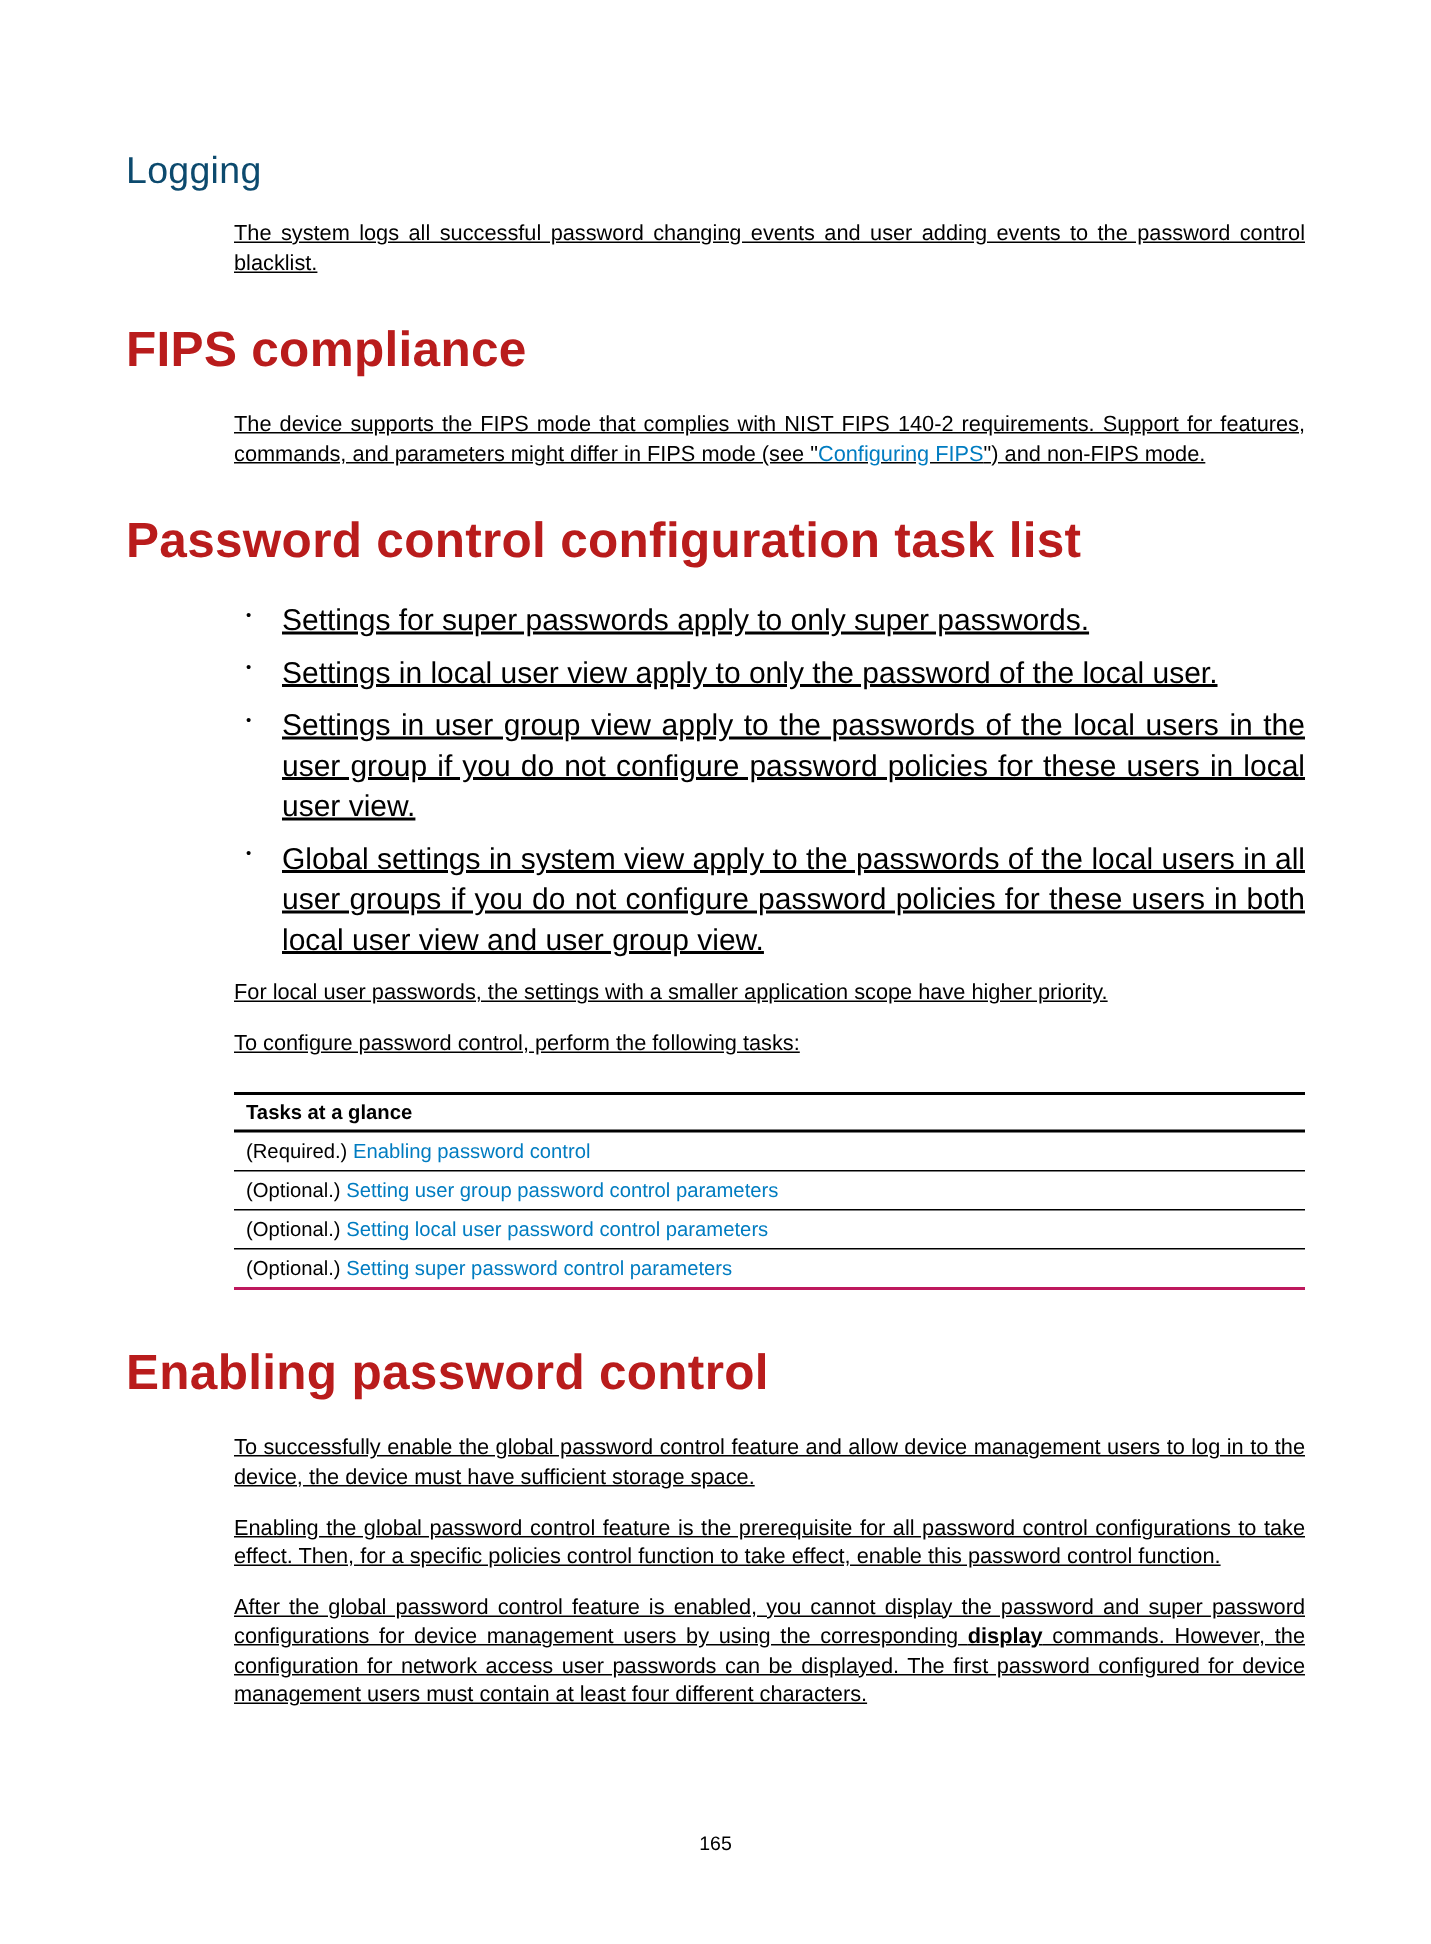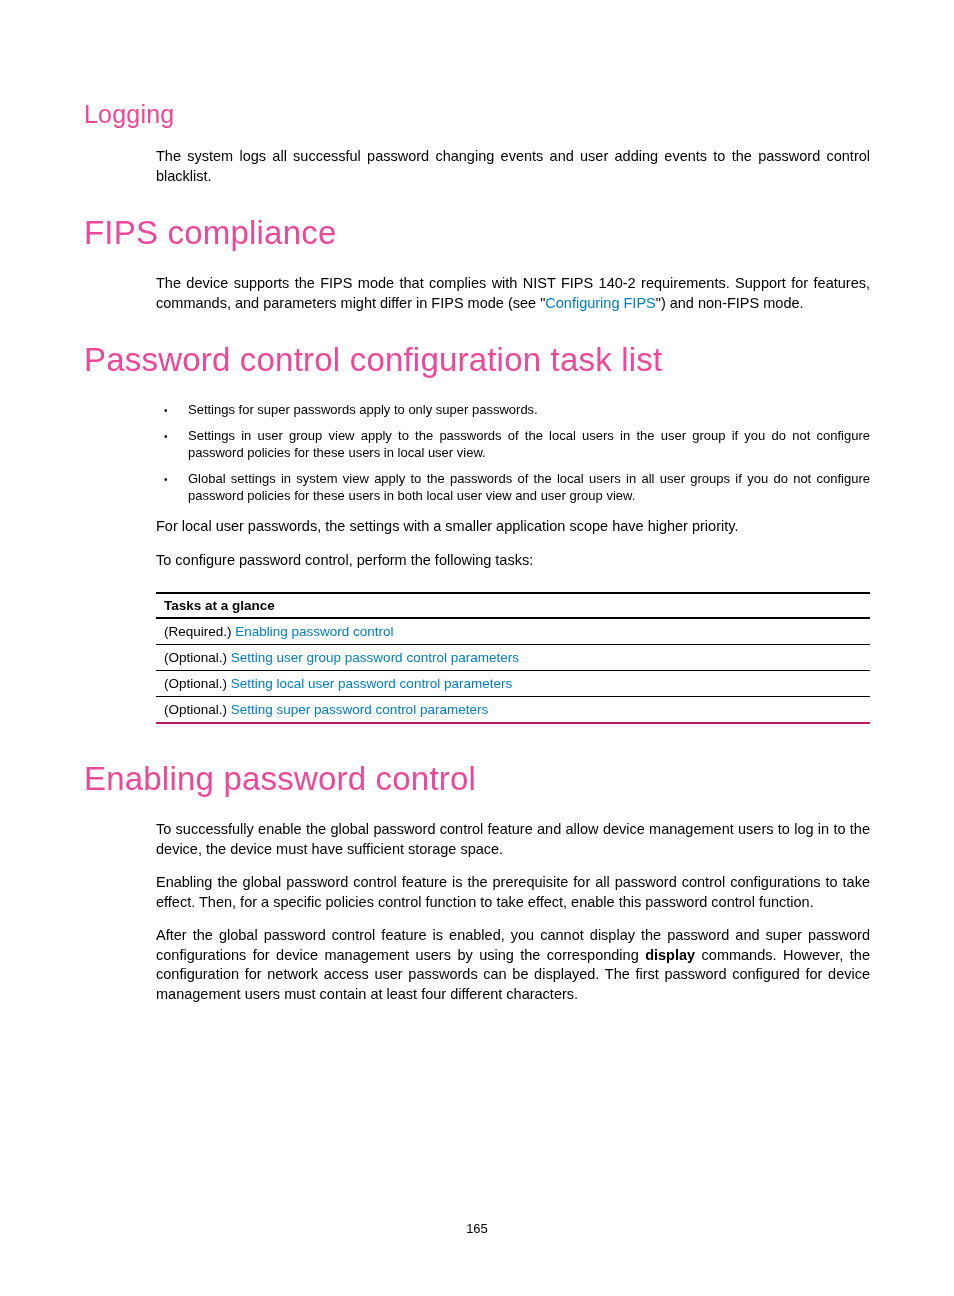--- a/index.html
+++ b/index.html
@@ -14,59 +14,61 @@
     position: relative;
     box-sizing: border-box;
   }
   .page {
     padding: 100px 84px 60px 84px;
     box-sizing: border-box;
   }
   h2.section {
     font-family: Arial, Helvetica, sans-serif;
     font-weight: 400;
-    color: #ec4899;
+    color: #0c4a6e;
     font-size: 25px;
     margin: 0 0 18px 0;
     letter-spacing: 0.2px;
   }
   h1.major {
     font-family: Arial, Helvetica, sans-serif;
-    font-weight: 400;
-    color: #ec4899;
+    font-weight: 700;
+    color: #b91c1c;
     font-size: 33px;
     margin: 28px 0 22px 0;
     letter-spacing: 0.2px;
   }
   .body-text {
     font-size: 14.5px;
     line-height: 1.35;
     margin: 0 0 14px 0;
     text-align: justify;
     color: #000;
+    text-decoration: underline;
   }
   .content-indent {
     margin-left: 72px;
   }
   a.link {
     color: #007cc1;
     text-decoration: none;
   }
   ul.bullets {
     list-style: none;
     padding: 0;
     margin: 0 0 12px 0;
   }
   ul.bullets li {
     position: relative;
     padding-left: 32px;
     margin-bottom: 8px;
-    font-size: 13px;
+    font-size: 20px;
     line-height: 1.35;
     text-align: justify;
+    text-decoration: underline;
   }
   ul.bullets li::before {
     content: "•";
     position: absolute;
     left: 8px;
     top: 3px;
     font-size: 10px;
     color: #000;
   }
   table.tasks {
@@ -113,20 +115,21 @@
   <div class="content-indent">
     <p class="body-text">
       <span>The device supports the FIPS mode that complies with NIST FIPS 140-2 requirements. Support for features, commands, and parameters might differ in FIPS mode (see "</span><a class="link" href="#">Configuring FIPS</a><span>") and non-FIPS mode.</span>
     </p>
   </div>
 
   <h1 class="major">Password control configuration task list</h1>
   <div class="content-indent">
     <ul class="bullets">
       <li>Settings for super passwords apply to only super passwords.</li>
+      <li>Settings in local user view apply to only the password of the local user.</li>
       <li>Settings in user group view apply to the passwords of the local users in the user group if you do not configure password policies for these users in local user view.</li>
       <li>Global settings in system view apply to the passwords of the local users in all user groups if you do not configure password policies for these users in both local user view and user group view.</li>
     </ul>
     <p class="body-text">For local user passwords, the settings with a smaller application scope have higher priority.</p>
     <p class="body-text">To configure password control, perform the following tasks:</p>
 
     <table class="tasks">
       <thead>
         <tr>
             <th>Tasks at a glance</th>

